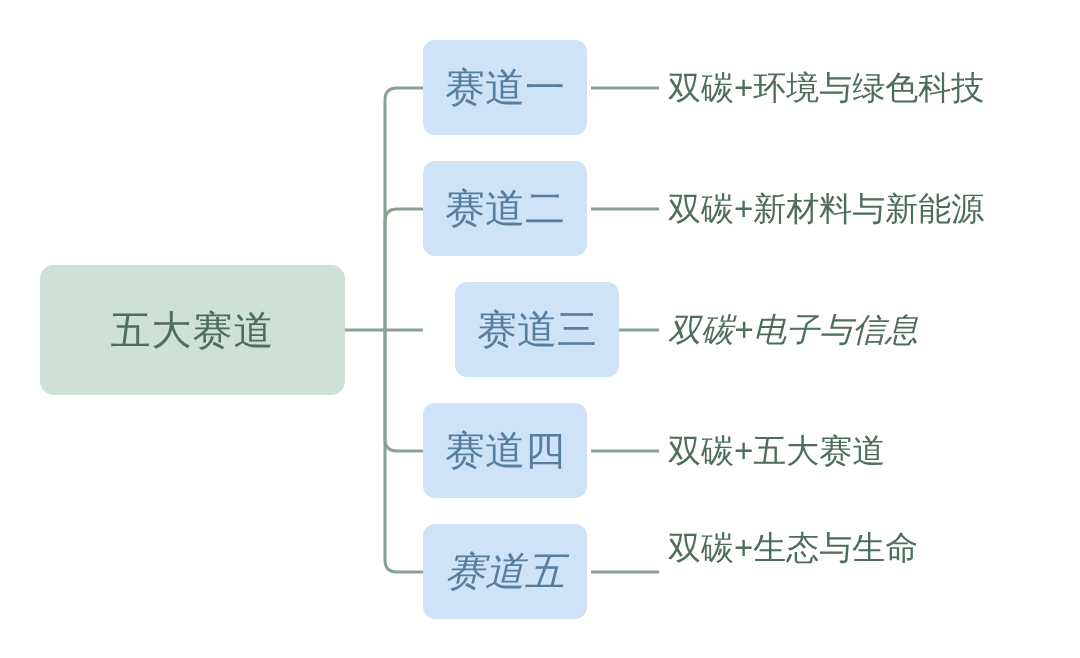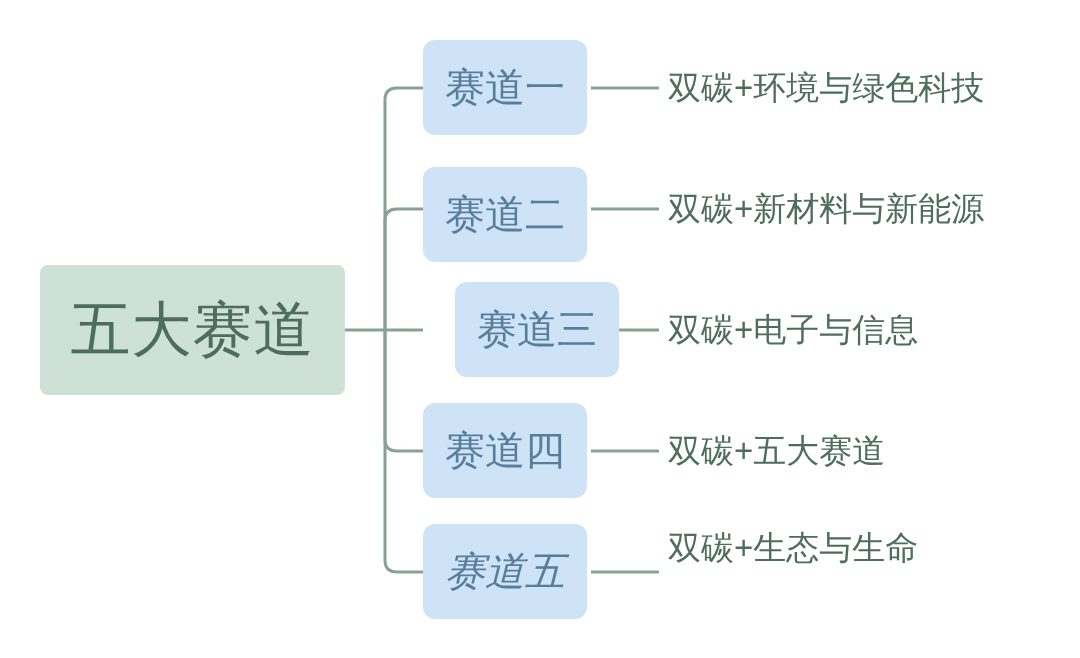--- a/index.html
+++ b/index.html
@@ -30,26 +30,26 @@
   .connector-svg path {
     fill: none;
     stroke: var(--connector, #87a193);
     stroke-width: 3;
   }
   .root-node {
     position: absolute;
     left: 40px; top: 265px;
     width: 305px; height: 130px;
     background: var(--root-fill);
-    border-radius: 8px;
+    border-radius: 14px;
     display: flex;
     align-items: center;
     justify-content: center;
     color: var(--root-text);
-    font-size: 60px;
+    font-size: 40px;
     letter-spacing: 1px;
     white-space: nowrap;
     text-align: right;
   }
   .branch-box {
     position: absolute;
     left: 423px;
     width: 164px; height: 95px;
     background: var(--branch-fill);
     border-radius: 12px;
@@ -63,27 +63,27 @@
   .branch-desc {
     position: absolute;
     left: 668px;
     transform: translateY(-50%);
     color: var(--description-text);
     font-size: 33px;
     white-space: nowrap;
     text-align: right;
   }
   .row-1 .branch-box { top: 40px; }
-  .row-2 .branch-box { top: 167px; }
+  .row-2 .branch-box { top: 161px; }
   .row-3 .branch-box { top: 282px; margin-left: 32px; }
   .row-4 .branch-box { top: 403px; }
   .row-5 .branch-box { top: 524px; font-style: italic; }
   .row-1 .branch-desc { top: 88px; }
   .row-2 .branch-desc { top: 209px; }
-  .row-3 .branch-desc { top: 330px; }
+  .row-3 .branch-desc { top: 330px; font-style: italic; }
   .row-4 .branch-desc { top: 451px; }
   .row-5 .branch-desc { top: 540px; margin-top: 8px; }
 </style>
 </head>
 <body>
 
 <div class="canvas">
 
   <svg class="connector-svg" viewBox="0 0 1080 658" aria-hidden="true">
 

